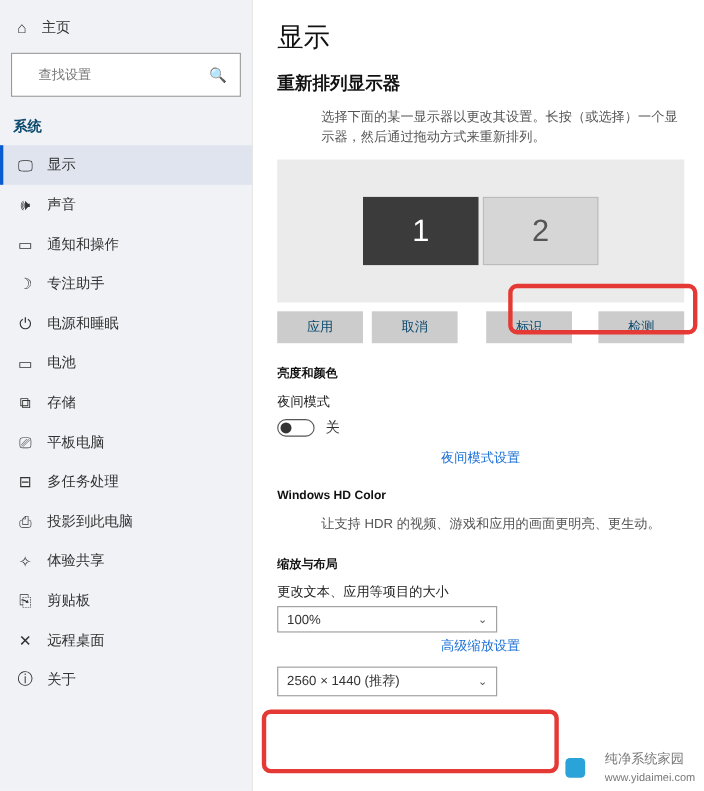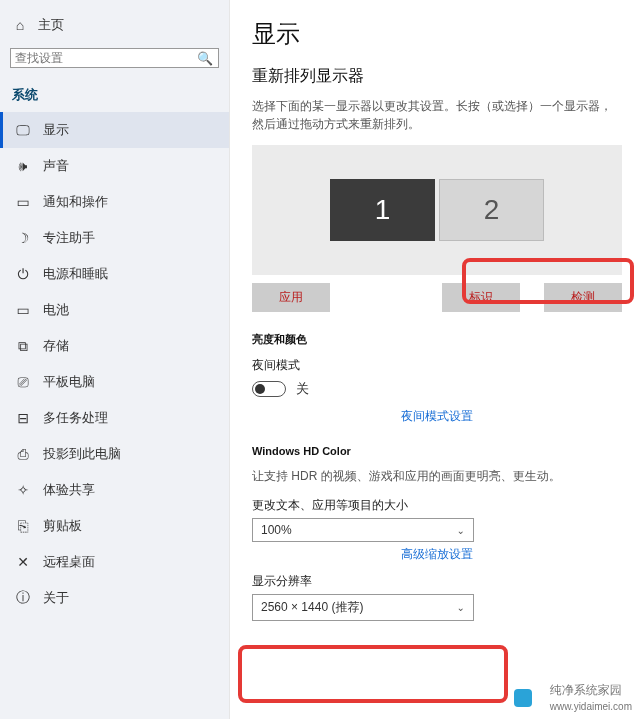--- a/index.html
+++ b/index.html
@@ -1,45 +1,45 @@
 <!DOCTYPE html>
 <html><head>
   <meta charset="utf-8">
   <style>
     * { margin: 0; padding: 0; box-sizing: border-box; }
     body { font-family: "Microsoft YaHei", "Segoe UI", sans-serif; font-size: 13px; color: #333; width: 640px; height: 719px; overflow: hidden; background: #fff; position: relative; }
     .container { display: flex; height: 100%; }
     .sidebar { width: 230px; background: #f0f2f6; border-right: 1px solid #e6e6e6; padding-top: 10px; flex-shrink: 0; }
     .home-row { display: flex; align-items: center; padding: 6px 12px; gap: 10px; font-size: 13px; }
-    .search-box { margin: 8px 10px 12px 10px; border: 1px solid #999; background: #fff; display: flex; align-items: center; height: 20px; padding: 0 4px; }
+    .search-box { margin: 8px 10px 12px 10px; border: 1px solid #999; background: #fff; display: flex; align-items: center; height: 40px; padding: 0 24px; }
     .search-box input { border: none; outline: none; flex: 1; font-size: 12px; background: transparent; }
     .search-icon { font-size: 13px; color: #555; }
     .section-label { padding: 6px 12px 8px 12px; font-size: 13px; font-weight: 600; color: #0c4a6e; }
     .nav-item { display: flex; align-items: center; gap: 12px; padding: 9px 12px; font-size: 13px; cursor: pointer; border-left: 3px solid transparent; }
     .nav-item.selected { background: #dfe4ee; border-left: 3px solid #0a5bd0; }
     .nav-icon { width: 16px; height: 16px; display: inline-flex; align-items: center; justify-content: center; color: #333; font-size: 14px; }
     .main { flex: 1; padding: 18px 18px 10px 22px; overflow-y: auto; }
     .page-title { font-size: 24px; font-weight: 300; margin-bottom: 16px; color: #111; }
-    .section-title { font-size: 16px; font-weight: 400; margin-bottom: 10px; margin-top: 16px; color: #111; }
+    .section-title { font-size: 16px; font-weight: 700; margin-bottom: 10px; margin-top: 16px; color: #111; }
     .sub-title { font-size: 11px; font-weight: 600; margin: 20px 0 10px; color: #111; }
-    .desc { font-size: 12px; color: #555; line-height: 1.5; margin-bottom: 12px; }
+    .desc { font-size: 12px; color: #555; line-height: 1.5; margin-bottom: 12px; margin-left: 40px; }
     .display-arrange { background: #ebebeb; height: 130px; display: flex; align-items: center; justify-content: center; gap: 4px; }
     .monitor { height: 62px; display: flex; align-items: center; justify-content: center; font-size: 28px; font-weight: 300; }
     .monitor.m1 { width: 105px; background: #3b3b3b; color: #fff; }
     .monitor.m2 { width: 105px; background: #d6d6d6; color: #555; border: 1px solid #bbb; }
     .btn-row { display: flex; gap: 8px; margin-top: 8px; justify-content: space-between; }
     .btn-group-left { display: flex; gap: 8px; }
     .btn-group-right { display: flex; gap: 24px; }
-    .btn { background: #ccc; color: #b91c1c; border: none; padding: 6px 0; font-size: 12px; width: 78px; text-align: center; cursor: pointer; }
+    .btn { background: #ccc; color: #0c4a6e; border: none; padding: 6px 0; font-size: 12px; width: 78px; text-align: center; cursor: pointer; }
     .toggle-row { display:flex; align-items:center; gap:10px; margin: 6px 0 10px; }
     .toggle { width: 34px; height: 16px; border: 1px solid #555; border-radius: 8px; position: relative; display: inline-block; }
     .toggle::after { content: ""; position: absolute; width: 10px; height: 10px; border-radius: 50%; background: #333; top: 2px; left: 2px; }
     .link { color: #1a6fd6; font-size: 12px; margin: 4px 0 10px; cursor: pointer; text-align: center; }
     .field-label { font-size: 12px; color: #222; margin: 10px 0 4px; }
-    .select { border: 1px solid #999; padding: 4px 8px; width: 222px; font-size: 12px; display: flex; justify-content: space-between; align-items: center; background: #fff; cursor: pointer; }
+    .select { border: 1px solid #999; padding: 4px 8px; width: 200px; font-size: 12px; display: flex; justify-content: space-between; align-items: center; background: #fff; cursor: pointer; }
     .chev { font-size: 10px; color: #555; }
     .highlight-box { position: absolute; border: 4px solid #e53935; border-radius: 8px; pointer-events: none; }
     .hl1 { left: 462px; top: 258px; width: 172px; height: 46px; }
     .hl2 { left: 238px; top: 645px; width: 270px; height: 58px; }
     .footer-mark { position: absolute; right: 8px; bottom: 6px; font-size: 12px; color: #777; display:flex; align-items:center; gap:18px; }
     .footer-mark .logo { width:18px; height:18px; background:#2aa3d8; border-radius:4px; display:inline-block; }
   </style>
 </head>
 <body>
 
@@ -117,46 +117,47 @@
     <div class="page-title">显示</div>
     <div class="section-title">重新排列显示器</div>
     <div class="desc">选择下面的某一显示器以更改其设置。长按（或选择）一个显示器，然后通过拖动方式来重新排列。</div>
     <div class="display-arrange">
       <div class="monitor m1">1</div>
       <div class="monitor m2">2</div>
     </div>
     <div class="btn-row">
       <div class="btn-group-left">
         <button class="btn">应用</button>
+        <button class="btn">取消</button>
       </div>
       <div class="btn-group-right">
         <button class="btn">标识</button>
         <button class="btn">检测</button>
       </div>
     </div>
 
     <div class="sub-title">亮度和颜色</div>
     <div class="field-label">夜间模式</div>
     <div class="toggle-row">
       <span class="toggle"></span>
       <span>关</span>
     </div>
     <div class="link">夜间模式设置</div>
 
     <div class="sub-title">Windows HD Color</div>
     <div class="desc">让支持 HDR 的视频、游戏和应用的画面更明亮、更生动。</div>
 
+    <div class="sub-title">缩放与布局</div>
     <div class="field-label">更改文本、应用等项目的大小</div>
     <div class="select">
       <span>100%</span>
       <span class="chev">⌄</span>
     </div>
     <div class="link">高级缩放设置</div>
 
-    <div class="field-label">显示分辨率</div>
     <div class="select">
       <span>2560 × 1440 (推荐)</span>
       <span class="chev">⌄</span>
     </div>
   </div>
 </div>
 
 <div class="highlight-box hl1"></div>
 <div class="highlight-box hl2"></div>
 

